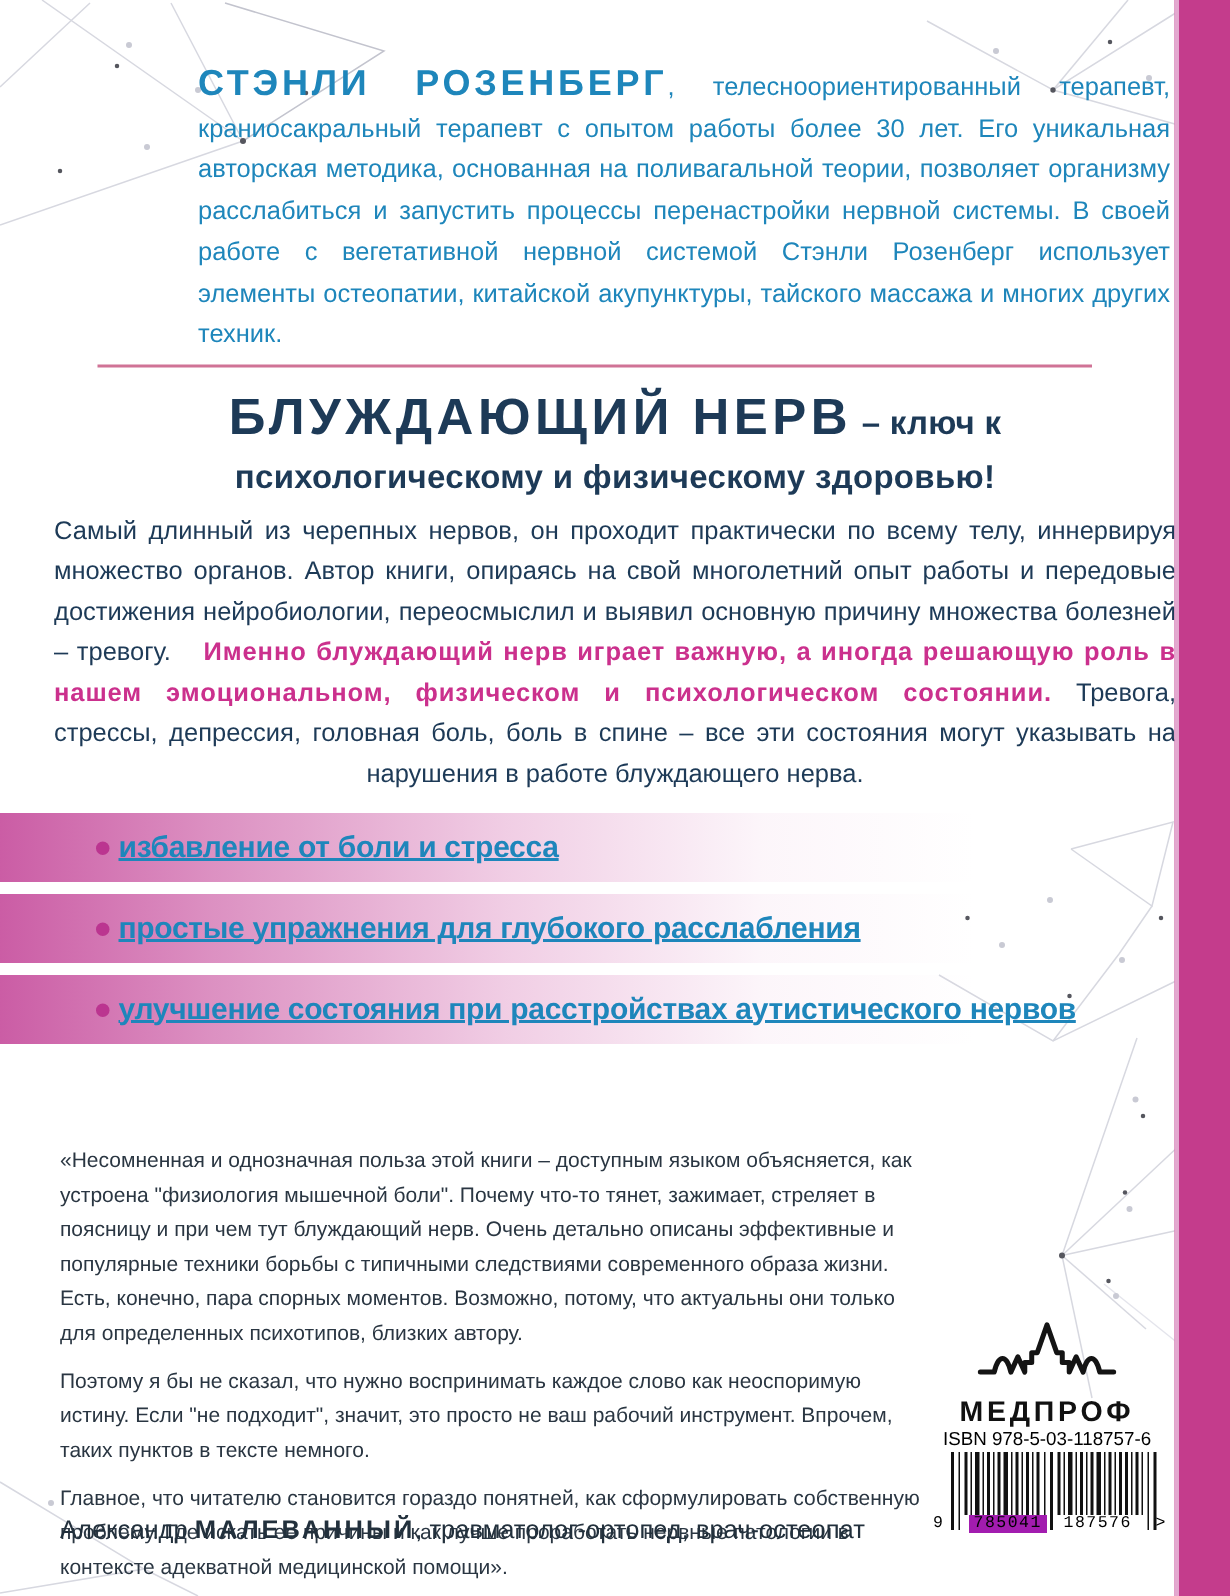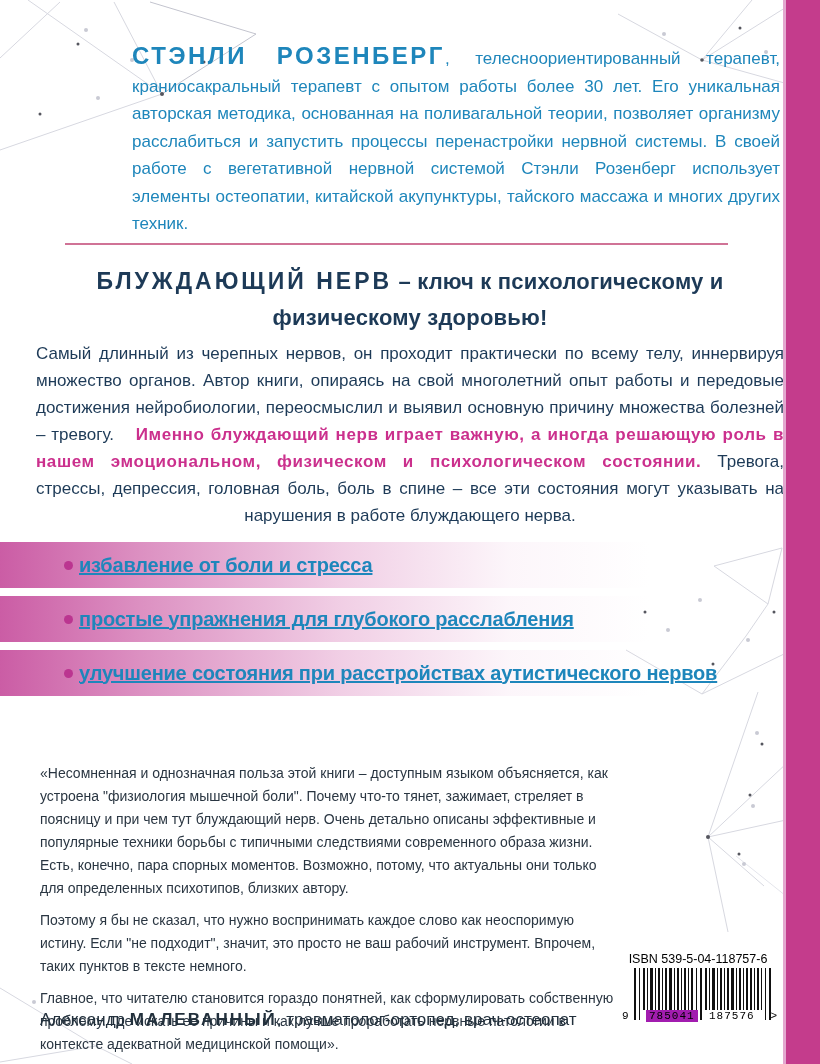--- a/index.html
+++ b/index.html
@@ -13,21 +13,21 @@
   .author-intro{position:absolute;left:132px;top:44px;width:648px;margin:0;z-index:1;
                 color:#1e86bb;font-size:17px;line-height:27.5px;text-align:justify;}
   .author-name{font-size:24px;font-weight:700;letter-spacing:2.5px;line-height:1;color:#1e86bb;}
 
   
   .rule{position:absolute;left:65px;top:243px;width:663px;height:2px;background:#c85b84;opacity:.85;z-index:1;}
 
   
   .headline{position:absolute;left:60px;top:262px;width:700px;margin:0;z-index:1;
             text-align:center;color:#1d3a57;line-height:33px;font-weight:700;}
-  .headline-emph{font-size:23px;letter-spacing:3px;}
+  .headline-emph{font-size:34px;letter-spacing:3px;}
   .headline-rest{font-size:22px;font-weight:600;letter-spacing:.2px;}
 
   
   .intro{position:absolute;left:36px;top:340px;width:748px;margin:0;z-index:1;
          color:#1d3a57;font-size:17px;line-height:27px;text-align:justify;text-align-last:center;}
   .hl{color:#cb308d;font-weight:700;letter-spacing:.6px;margin-left:16px;}
 
   
   .benefits{position:absolute;left:0;top:542px;width:706px;z-index:1;}
   .bar{position:relative;height:46px;margin-bottom:8px;display:flex;align-items:center;
@@ -149,23 +149,29 @@
   </div>
 
   <div class="review">
     <p>«Несомненная и однозначная польза этой книги – доступным языком объясняется, как устроена "физиология мышечной боли". Почему что-то тянет, зажимает, стреляет в поясницу и при чем тут блуждающий нерв. Очень детально описаны эффективные и популярные техники борьбы с типичными следствиями современного образа жизни. Есть, конечно, пара спорных моментов. Возможно, потому, что актуальны они только для определенных психотипов, близких автору.</p>
     <p>Поэтому я бы не сказал, что нужно воспринимать каждое слово как неоспоримую истину. Если "не подходит", значит, это просто не ваш рабочий инструмент. Впрочем, таких пунктов в тексте немного.</p>
     <p>Главное, что читателю становится гораздо понятней, как сформулировать собственную проблему. Где искать ее причины и как лучше проработать нервные патологии в контексте адекватной медицинской помощи».</p>
   </div>
 
   <p class="attribution"><span>Александр </span><span class="rev-last">МАЛЕВАННЫЙ</span><span>, травматолог-ортопед, врач-остеопат</span></p>
 
+  <div class="publisher">
+    <svg width="112" height="50" viewBox="0 0 104 54">
+      <path d="M4,44 h10 c3,-13 9,-13 12,0 l5,-11 5,11 v-7 h5 v-7 h4 l7,-20 7,20 h4 v7 h5 v7 l5,-11 5,11 c3,-13 9,-13 12,0 h10" fill="none" stroke="#141414" stroke-width="3.6" stroke-linecap="round" stroke-linejoin="round"></path>
+    </svg>
+    <div class="pub-name">МЕДПРОФ</div>
+  </div>
 
   <div class="isbn-block">
-    <div class="isbn">ISBN 539-5-04-118757-6</div>
+    <div class="isbn">ISBN 978-5-03-118757-6</div>
     <div class="barcode">
       <svg width="140" height="52" viewBox="0 0 140 52">
         <g fill="#111">
           <rect x="0" y="0" width="2" height="52"></rect>
             <rect x="5" y="0" width="1" height="52"></rect>
           <rect x="9" y="0" width="2" height="42"></rect>
             <rect x="13" y="0" width="1" height="42"></rect>
           <rect x="16" y="0" width="3" height="42"></rect>
             <rect x="21" y="0" width="1" height="42"></rect>
           <rect x="24" y="0" width="2" height="42"></rect>

